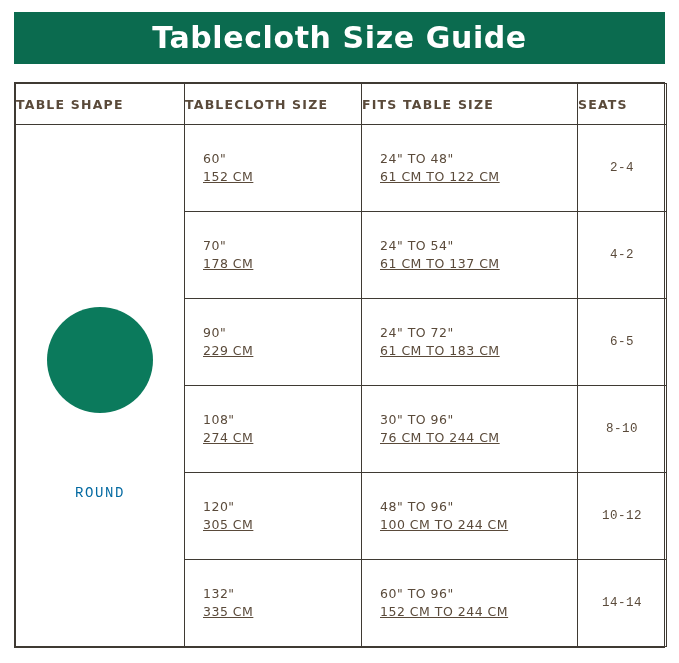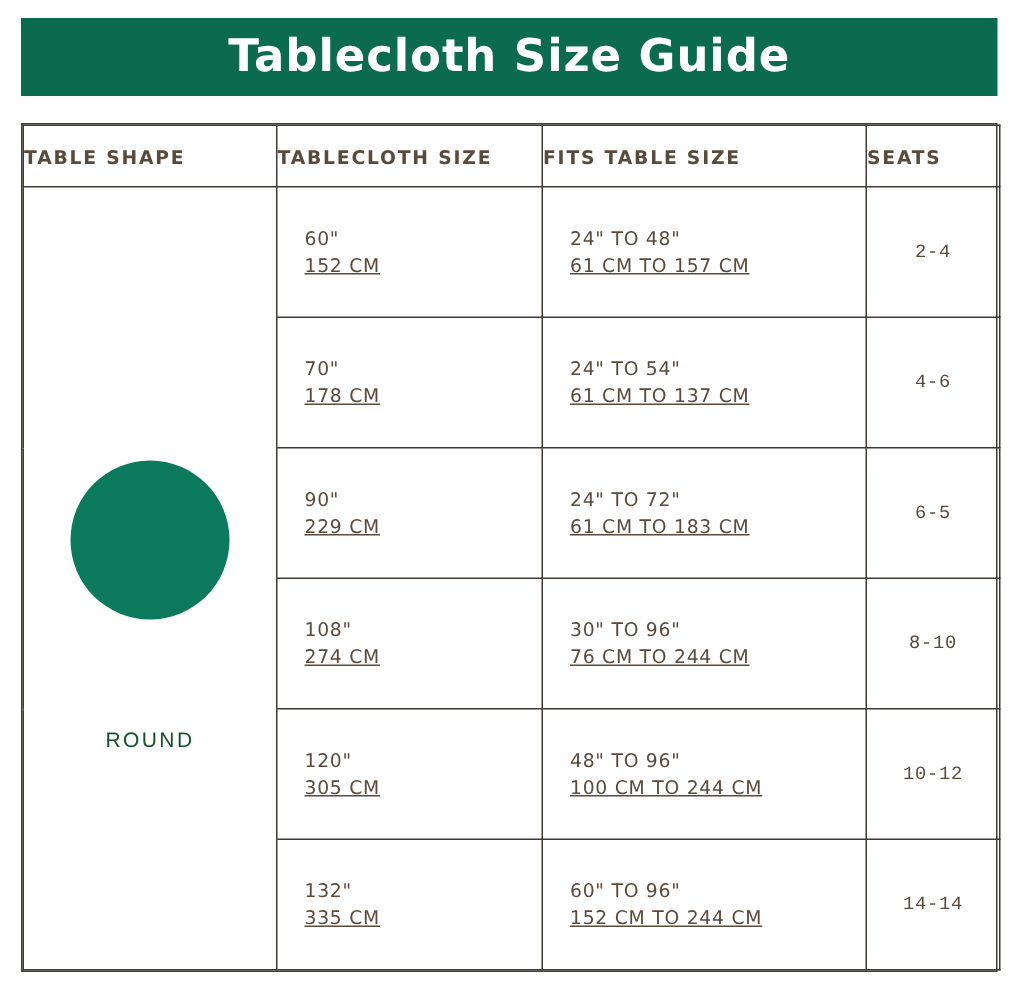--- a/index.html
+++ b/index.html
@@ -96,24 +96,24 @@
     justify-content: center;
   }
   .circle {
     width: 106px;
     height: 106px;
     border-radius: 50%;
     background: #0b7a5c;
     margin-bottom: 52px;
   }
   .shape-label {
-    font-family: Liberation Sans, sans-serif;
+    font-family: Liberation Mono, monospace;
     font-size: 14px;
     letter-spacing: 1.6px;
-    color: #14532d;
+    color: #0369a1;
     position: absolute;
     left: 0;
     right: 0;
     top: 360px;
     text-align: center;
   }
   .cell-pad {
     padding-left: 18px;
     line-height: 1.45;
     font-size: 12.5px;
@@ -165,40 +165,40 @@
           </td>
           <td>
             <div class="cell-pad">
               <span>60"</span>
               <span class="l2">152 CM</span>
             </div>
           </td>
           <td>
             <div class="cell-pad">
               <span>24" TO 48"</span>
-              <span class="l2">61 CM TO 157 CM</span>
+              <span class="l2">61 CM TO 122 CM</span>
             </div>
           </td>
           <td class="seats">2-4</td>
         </tr>
 
         <tr>
           <td>
             <div class="cell-pad">
               <span>70"</span>
               <span class="l2">178 CM</span>
             </div>
           </td>
           <td>
             <div class="cell-pad">
               <span>24" TO 54"</span>
               <span class="l2">61 CM TO 137 CM</span>
             </div>
           </td>
-          <td class="seats">4-6</td>
+          <td class="seats">4-2</td>
         </tr>
 
         <tr>
           <td>
             <div class="cell-pad">
               <span>90"</span>
               <span class="l2">229 CM</span>
             </div>
           </td>
           <td>

